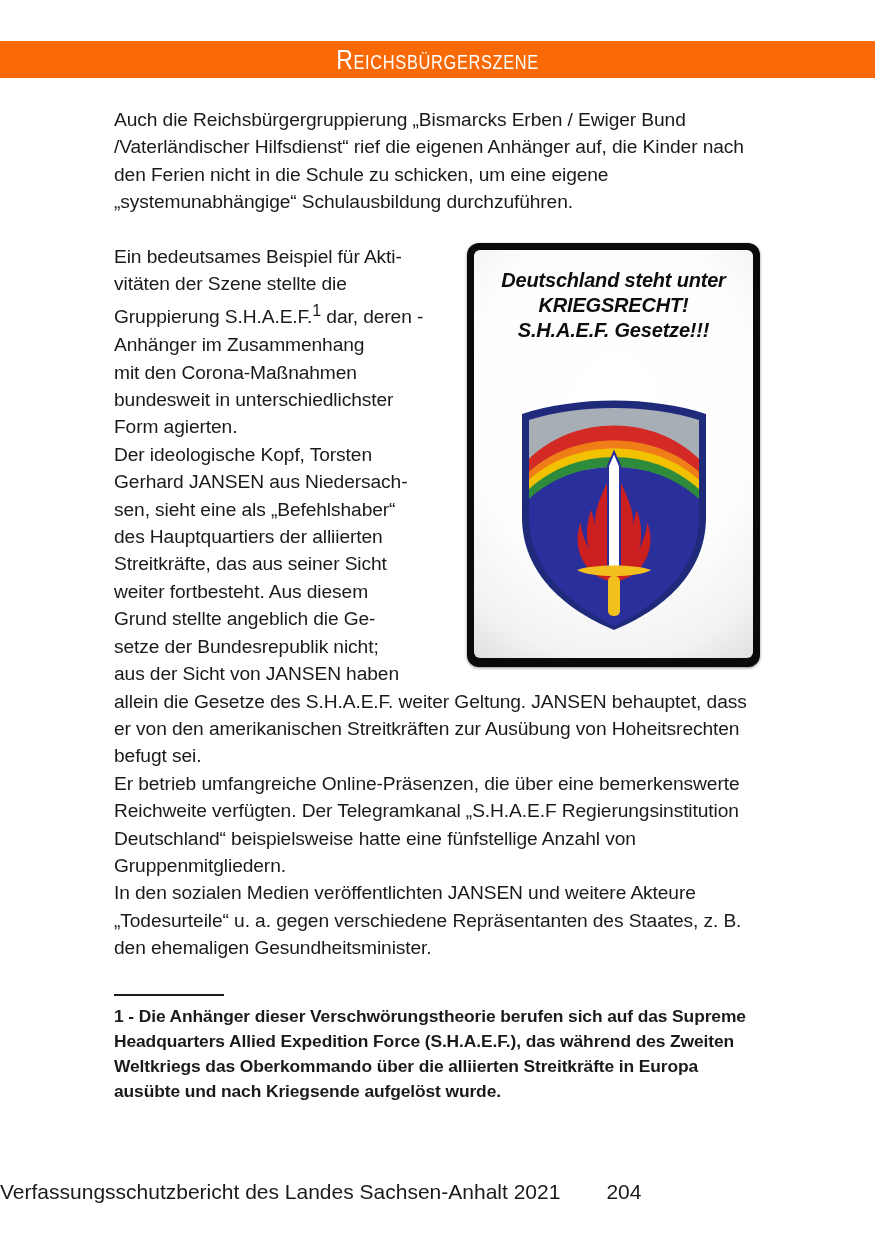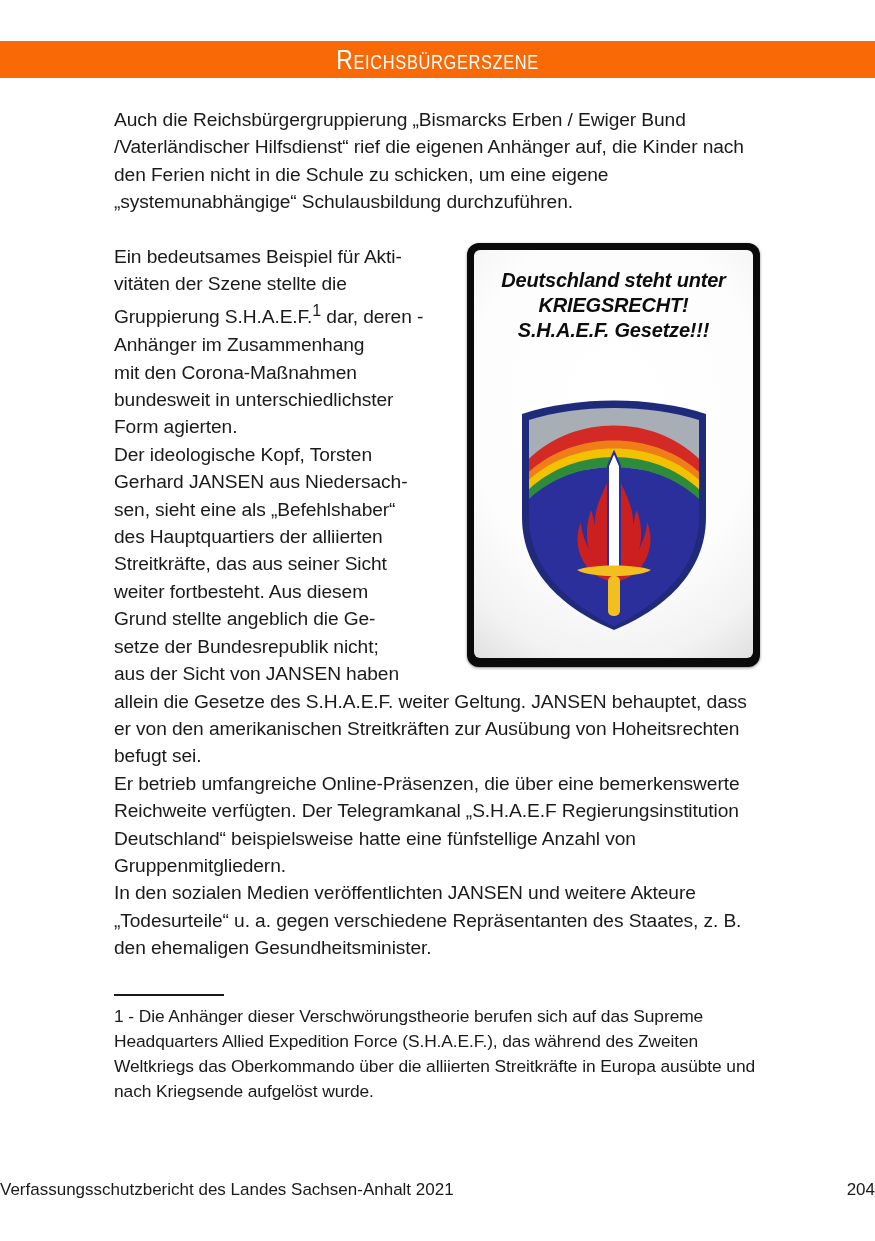--- a/index.html
+++ b/index.html
@@ -131,32 +131,33 @@
     width: 110px;
     height: 2px;
     background: #1a1a1a;
     margin: 0 0 8px 0;
   }
   .footnote {
     font-size: 17.4px;
     line-height: 25px;
     margin: 0;
     letter-spacing: -0.1px;
+    font-weight: bold;
   }
 
   
   .footer {
     position: absolute;
     left: 0;
     top: 1180px;
     width: 875px;
     display: flex;
-    justify-content: space-between;
+    justify-content: flex-start;
     align-items: baseline;
-    font-size: 17px;
+    font-size: 21px;
     color: #1a1a1a;
   }
   .footer-page { margin-left: 46px; }
 </style>
 </head>
 <body>
 
 <div class="banner">
   <div class="banner-title">Reichsbürgerszene</div>
 </div>

